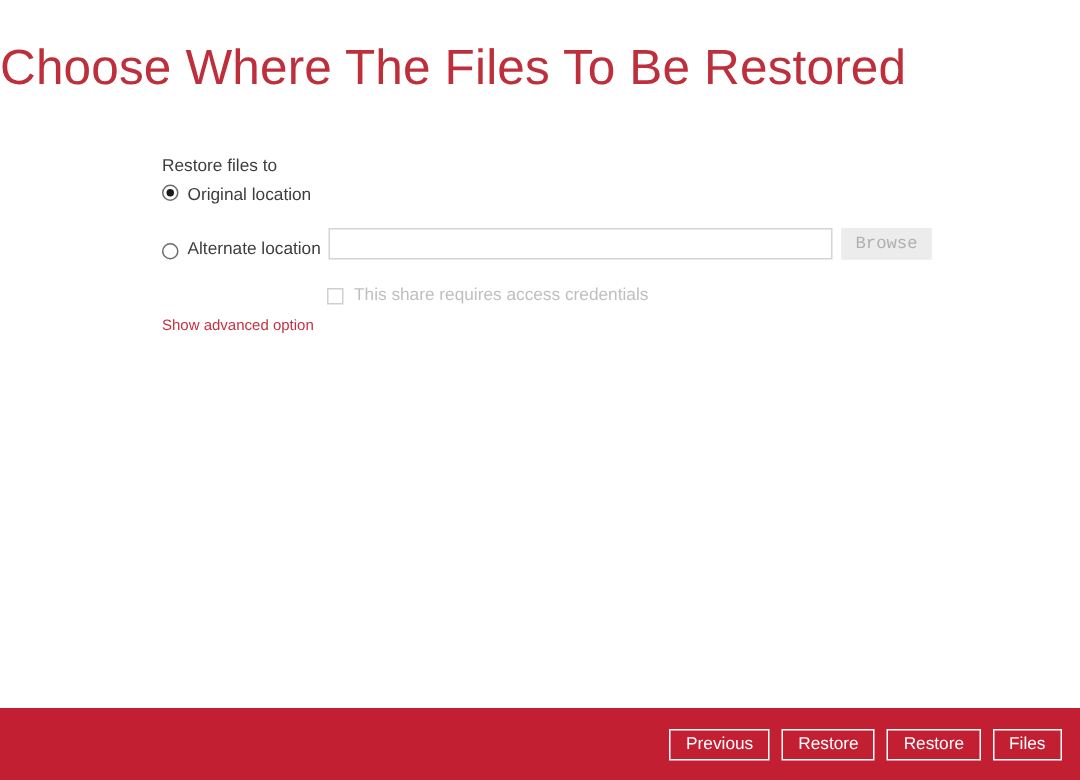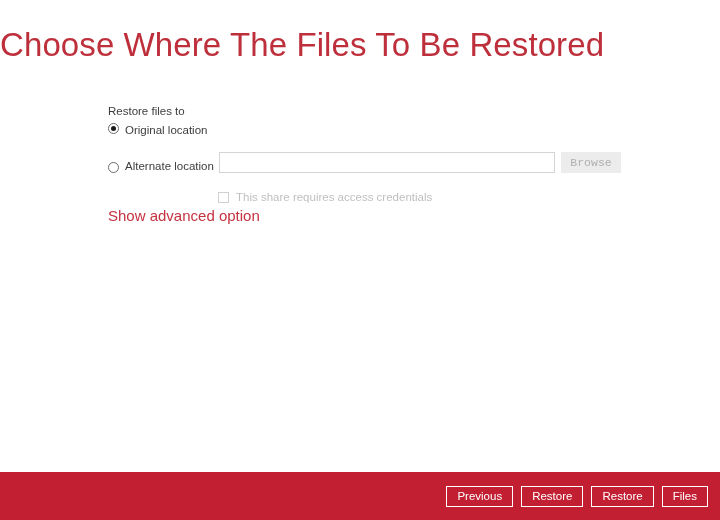--- a/index.html
+++ b/index.html
@@ -141,21 +141,21 @@
 
   .cred-label {
     font-size: 11.5px;
     color: #bfbfbf;
     line-height: 14px;
     white-space: nowrap;
   }
 
   .advanced-link {
     display: inline-block;
-    font-size: 15px;
+    font-size: 10px;
     color: #c5323f;
     text-decoration: none;
     line-height: 14px;
     cursor: pointer;
   }
 
   
   .footer-bar {
     position: absolute;
     left: 0;

